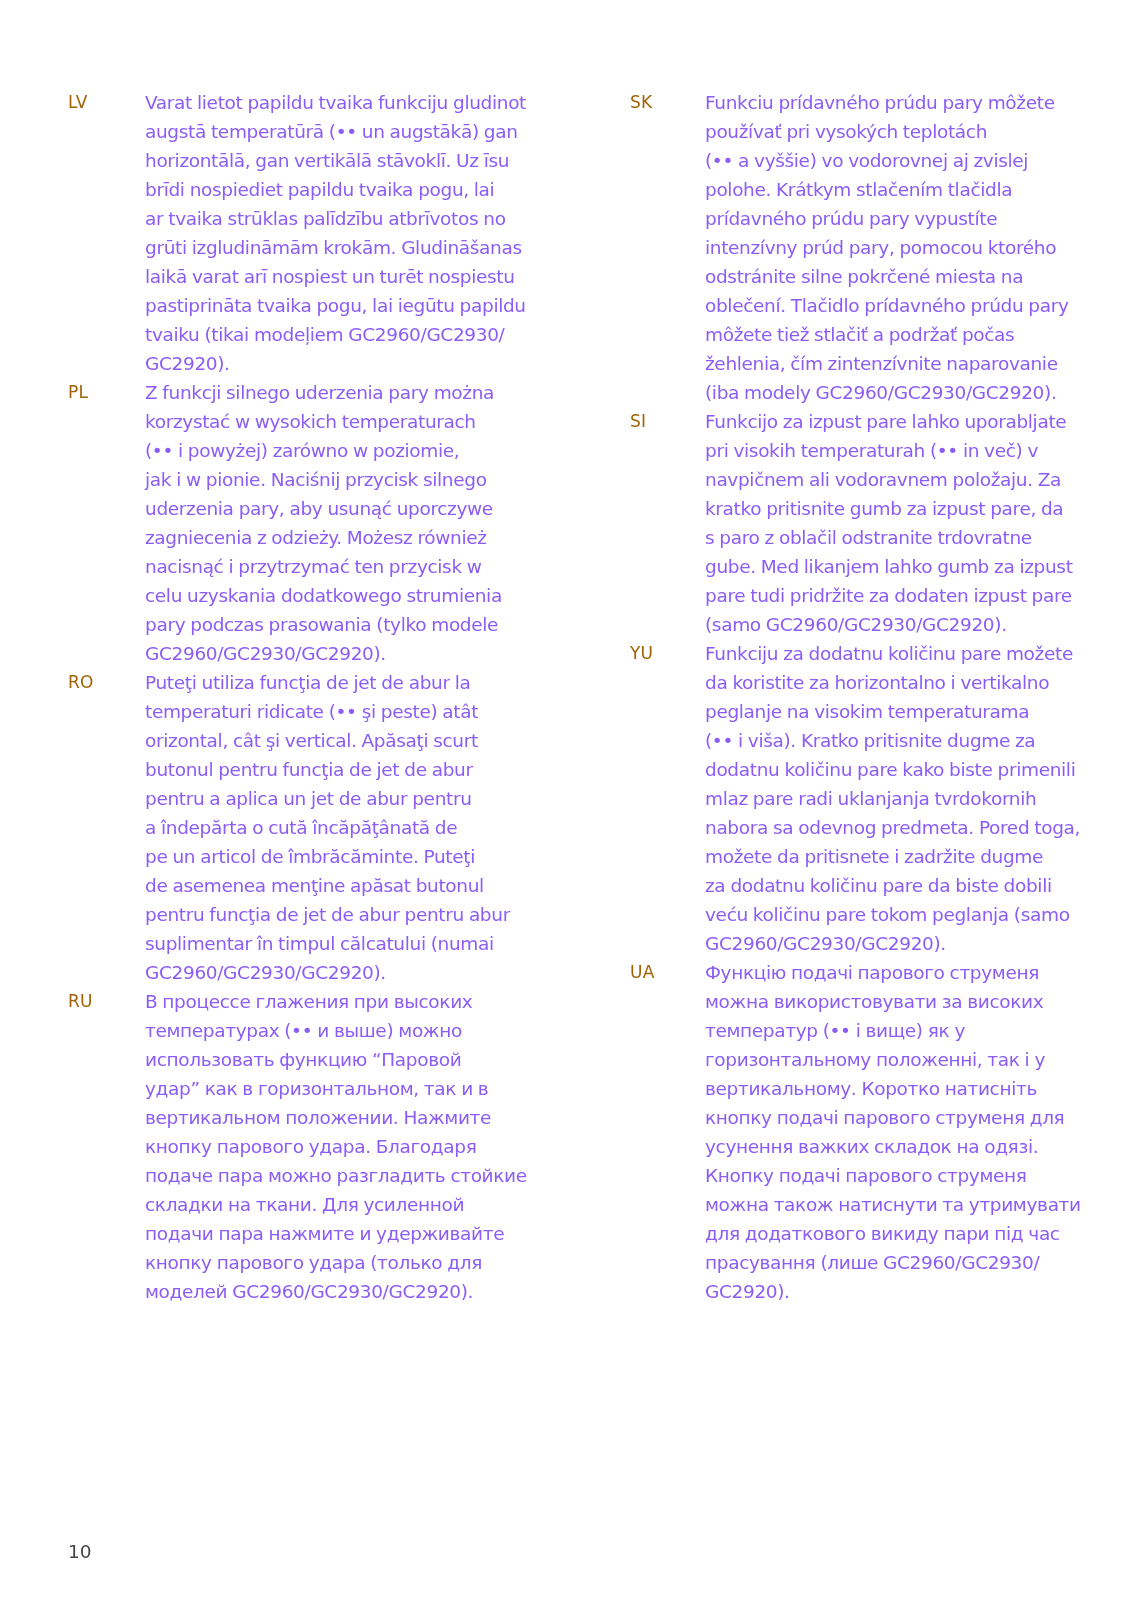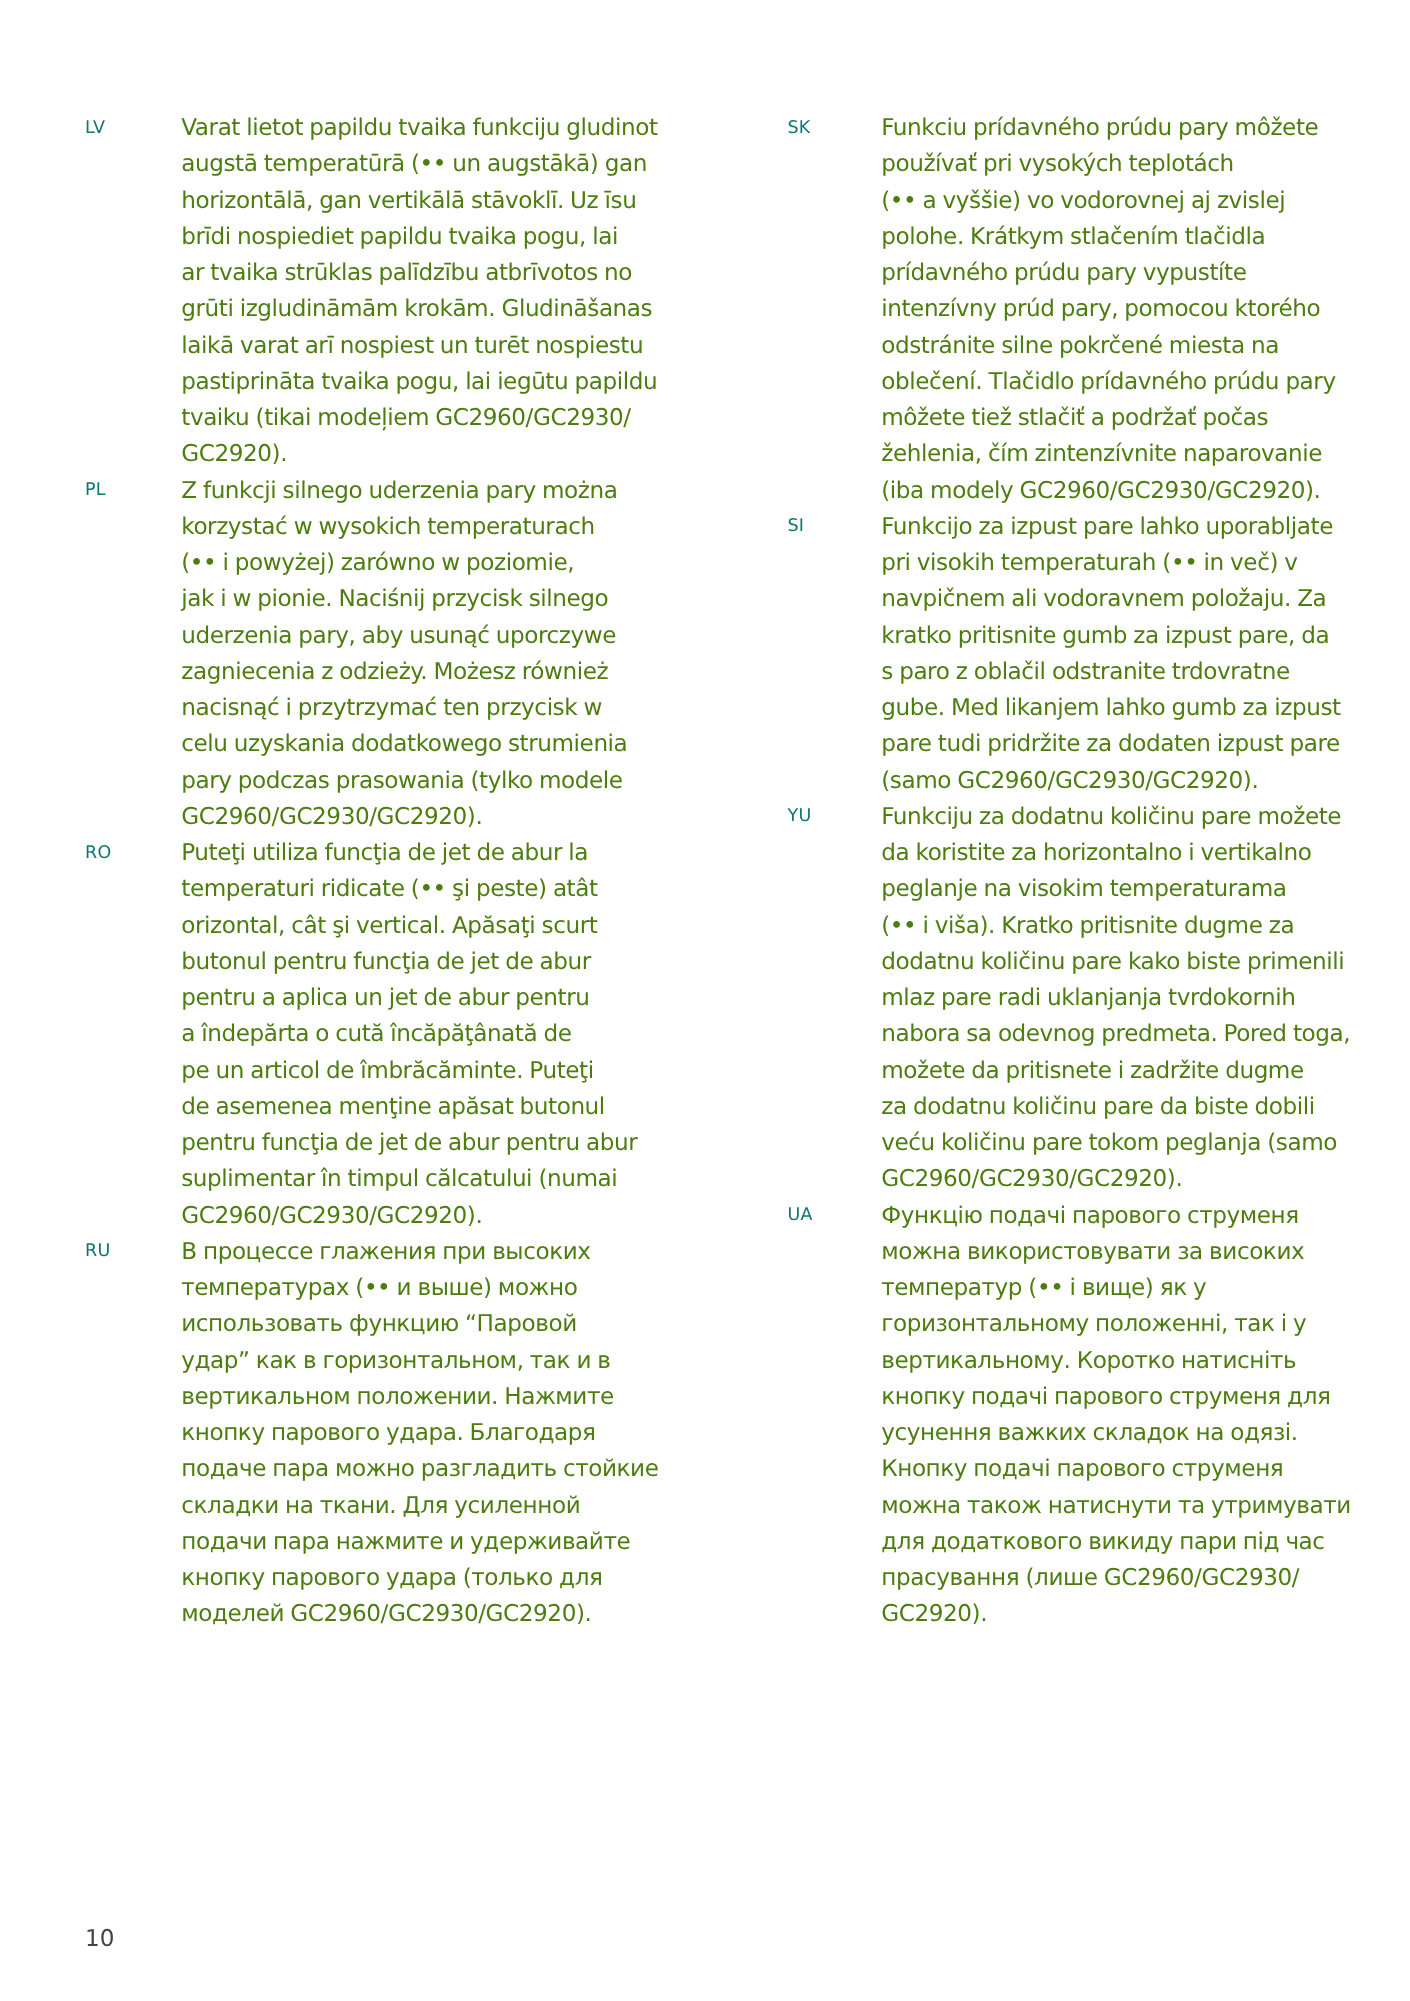--- a/index.html
+++ b/index.html
@@ -34,32 +34,32 @@
       left: 590px;
       width: 470px;
     }
     .section {
       display: flex;
       flex-direction: row;
       align-items: flex-start;
     }
     .lang-code {
       flex: 0 0 auto;
-      font-size: 14px;
+      font-size: 17px;
       line-height: 29px;
-      color: #0f766e;
+      color: #a16207;
       letter-spacing: 0.2px;
     }
     .column.left .lang-code { width: 77px; }
     .column.right .lang-code { width: 75px; margin-left: 40px; }
     .body-text {
       flex: 1 1 auto;
       font-size: 18.5px;
       line-height: 29px;
-      color: #4d7c0f;
+      color: #8b5cf6;
       white-space: pre;
       letter-spacing: -0.35px;
       word-spacing: -0.5px;
     }
     .page-number {
       position: absolute;
       left: 68px;
       top: 1537px;
       font-size: 18.5px;
       line-height: 29px;

